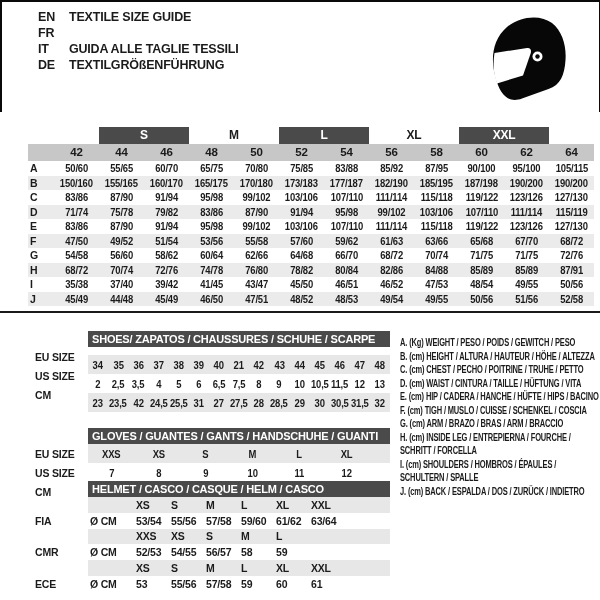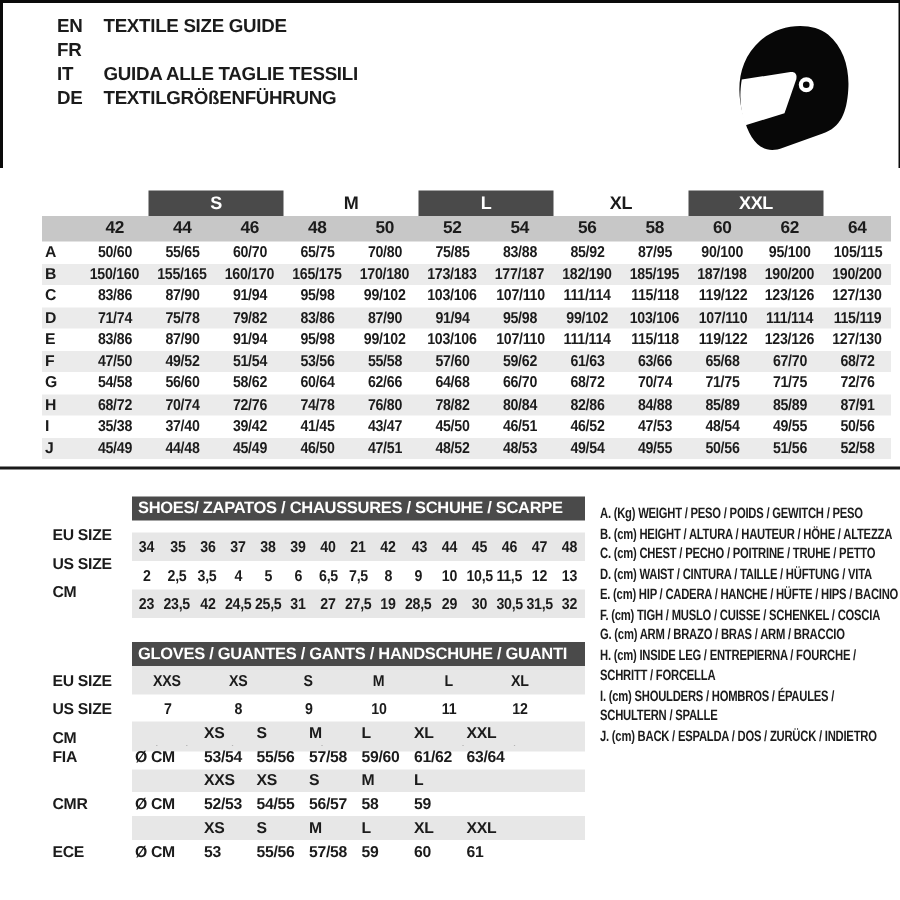--- a/index.html
+++ b/index.html
@@ -317,21 +317,21 @@
         <div class="lt-label">CM</div>
         <div class="lt-content shoe-grid shade">
           <div class="cell"><span class="cnd">23</span></div>
           <div class="cell"><span class="cnd">23,5</span></div>
           <div class="cell"><span class="cnd">42</span></div>
           <div class="cell"><span class="cnd">24,5</span></div>
           <div class="cell"><span class="cnd">25,5</span></div>
           <div class="cell"><span class="cnd">31</span></div>
           <div class="cell"><span class="cnd">27</span></div>
           <div class="cell"><span class="cnd">27,5</span></div>
-          <div class="cell"><span class="cnd">19</span></div>
+          <div class="cell"><span class="cnd">28</span></div>
           <div class="cell"><span class="cnd">28,5</span></div>
           <div class="cell"><span class="cnd">29</span></div>
           <div class="cell"><span class="cnd">30</span></div>
           <div class="cell"><span class="cnd">30,5</span></div>
           <div class="cell"><span class="cnd">31,5</span></div>
           <div class="cell"><span class="cnd">32</span></div>
         </div>
       </div>
     </div>
   <div id="gloves" class="ltable" style="top:428px">
@@ -366,20 +366,23 @@
           <div class="cell"><span class="cnd">12,5/16,5</span></div>
           <div class="cell"><span class="cnd">16,5/19</span></div>
           <div class="cell"><span class="cnd">18/21,5</span></div>
           <div class="cell"><span class="cnd">20/24</span></div>
           <div class="cell"><span class="cnd">23/26,5</span></div>
           <div class="cell"><span class="cnd">25,5/30</span></div>
         </div>
       </div>
     </div>
   <div id="helmets" class="ltable helm" style="top:481px">
+      <div class="lt-header">
+        <span>HELMET / CASCO / CASQUE / HELM / CASCO</span>
+      </div>
       <div class="lt-row">
         <div class="lt-label"></div>
         <div class="lt-content helm-grid shade">
           <div class="cell"></div>
           <div class="cell"><span>XS</span></div>
           <div class="cell"><span>S</span></div>
           <div class="cell"><span>M</span></div>
           <div class="cell"><span>L</span></div>
           <div class="cell"><span>XL</span></div>
           <div class="cell"><span>XXL</span></div>

